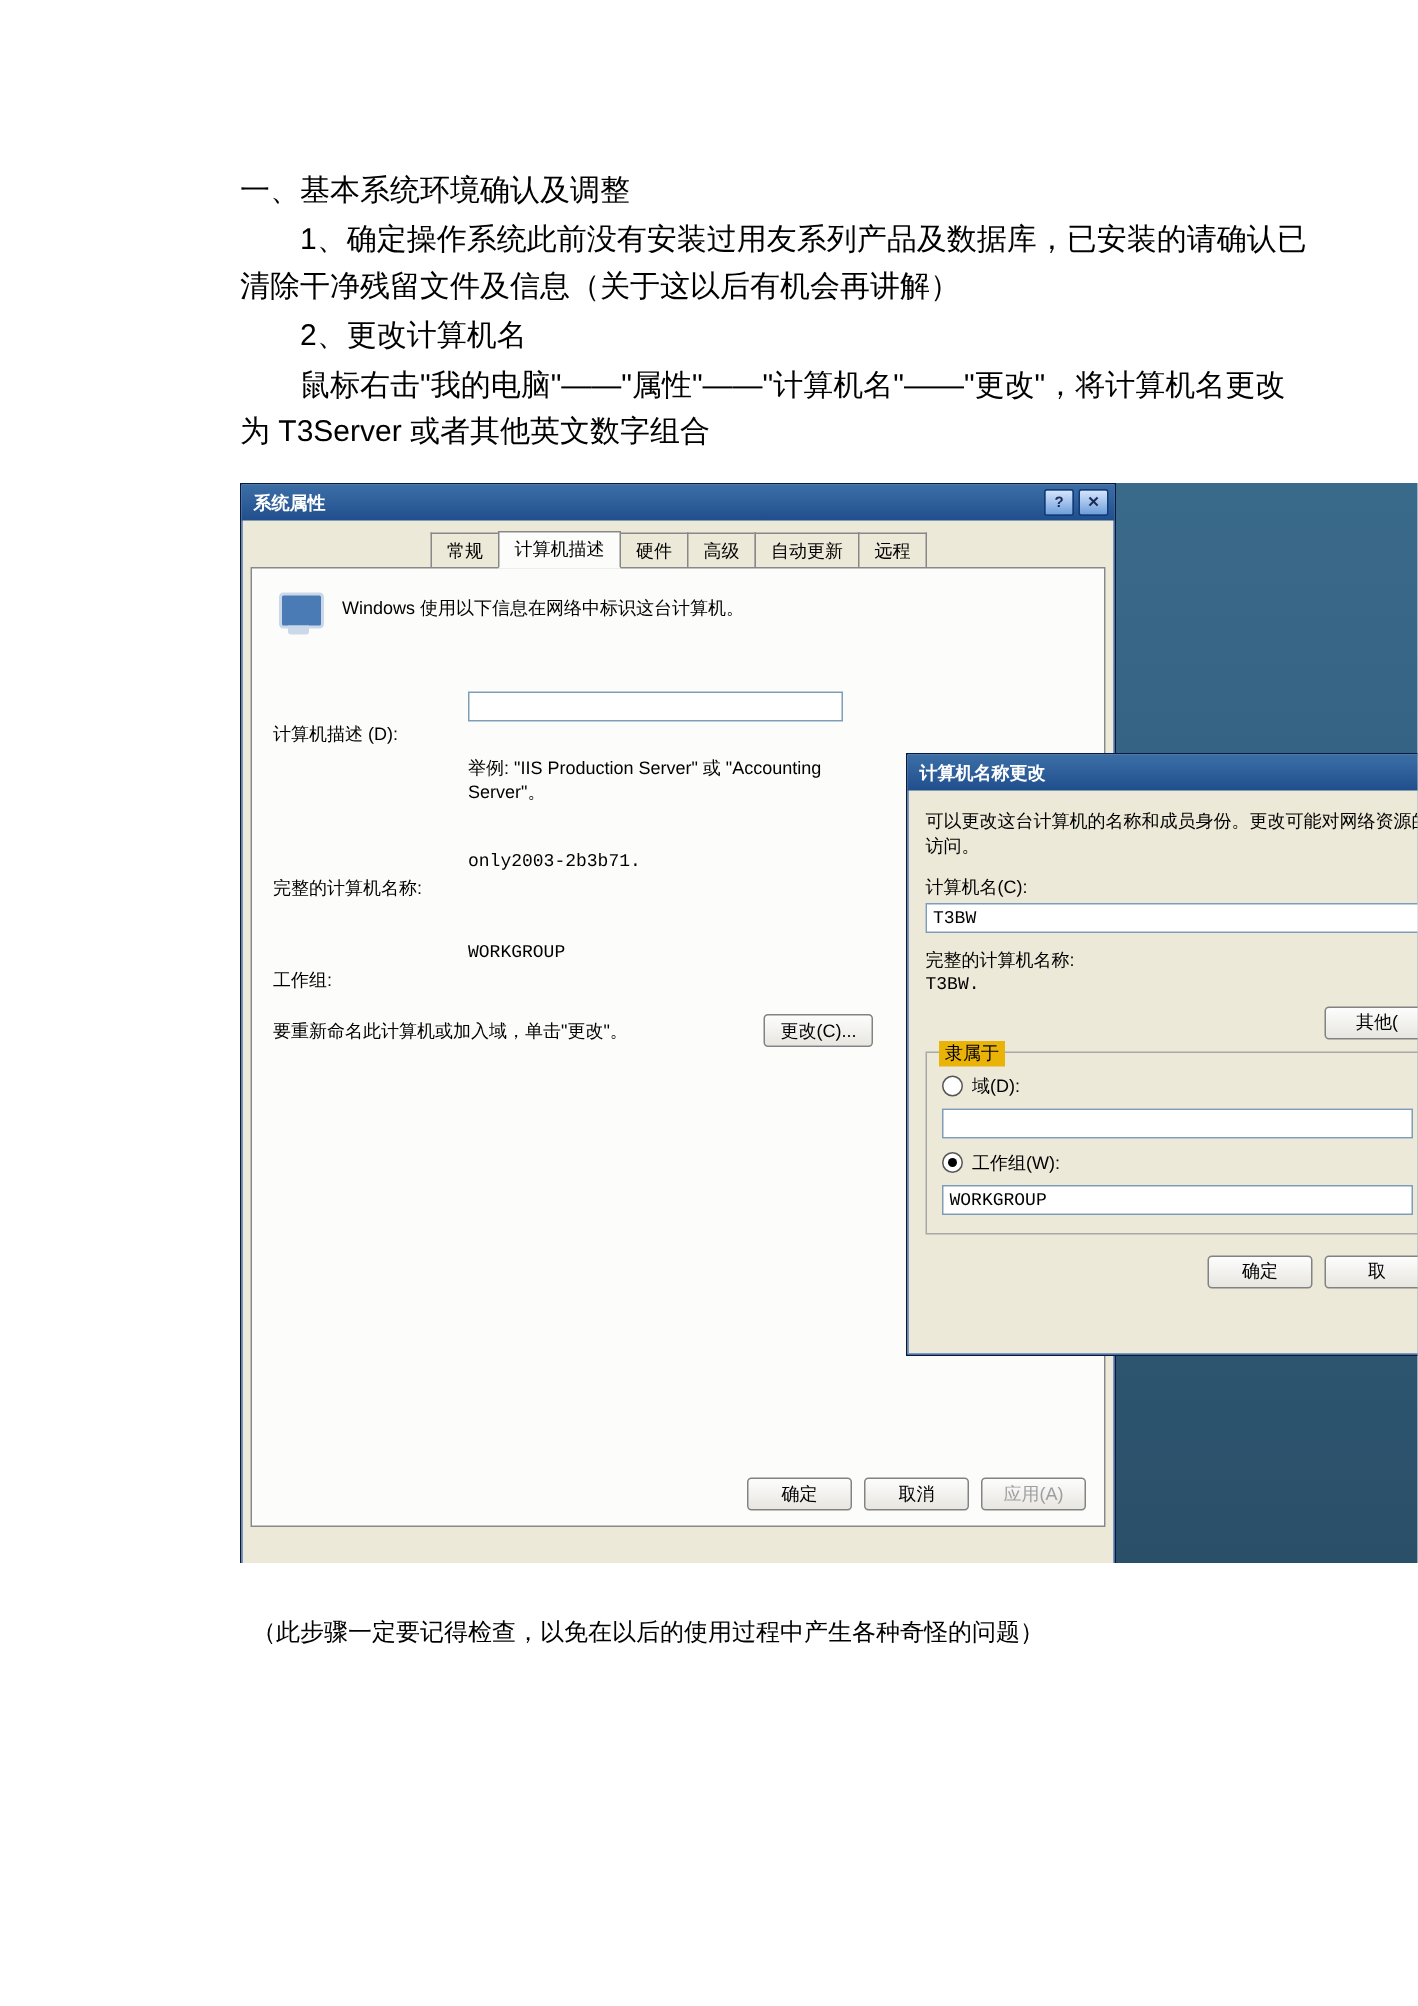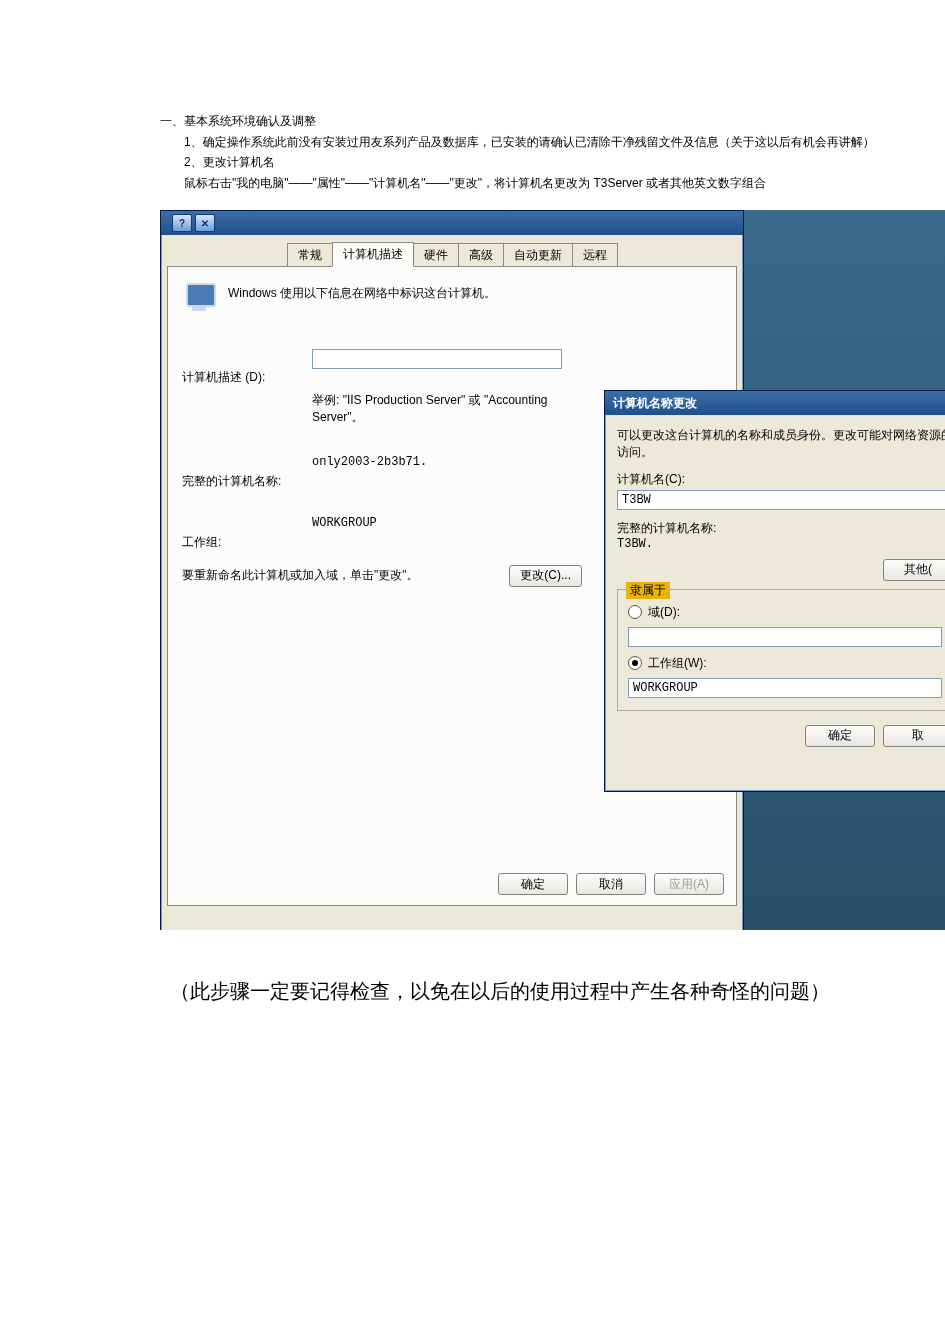--- a/index.html
+++ b/index.html
@@ -13,21 +13,21 @@
   .page {
     width: 945px;
     min-height: 1337px;
     box-sizing: border-box;
     padding: 110px 70px 40px 160px;
     position: relative;
   }
   .doc-text p {
     margin: 2px 0;
     line-height: 1.55;
-    font-size: 12px;
+    font-size: 20px;
   }
   .indent1 { text-indent: 2em; }
 
   .screenshot-area {
     position: relative;
     margin: 18px 0 12px 0;
     width: 788px;
     height: 720px;
     overflow: hidden;
     background: linear-gradient(180deg,#3a6a8a 0%, #335f7f 40%, #2f5873 70%, #2a4f69 100%);
@@ -218,41 +218,42 @@
     margin-top: 2px;
   }
   .dlg2-btns {
     display: flex;
     justify-content: flex-end;
     gap: 8px;
     margin-top: 14px;
   }
 
   .footnote {
-    margin-top: 48px;
-    font-size: 20px;
+    margin-top: 36px;
+    font-size: 16px;
     text-indent: 0.5em;
   }
 </style>
 </head>
 <body>
 
 <div class="page">
 
   <div class="doc-text">
     <p>一、基本系统环境确认及调整</p>
     <p class="indent1">1、确定操作系统此前没有安装过用友系列产品及数据库，已安装的请确认已清除干净残留文件及信息（关于这以后有机会再讲解）</p>
     <p class="indent1">2、更改计算机名</p>
     <p class="indent1">鼠标右击"我的电脑"——"属性"——"计算机名"——"更改"，将计算机名更改为 T3Server 或者其他英文数字组合</p>
   </div>
 
   <div class="screenshot-area">
 
     <div class="win" style="left:0; top:0; width:582px; height:720px;">
       <div class="titlebar">
+        <span class="tb-title">系统属性</span>
         <span class="tb-btn">?</span>
         <span class="tb-btn">✕</span>
       </div>
 
       <div class="tabstrip">
         <div class="tab">常规</div>
         <div class="tab active">计算机描述</div>
         <div class="tab">硬件</div>
         <div class="tab">高级</div>
         <div class="tab">自动更新</div>

